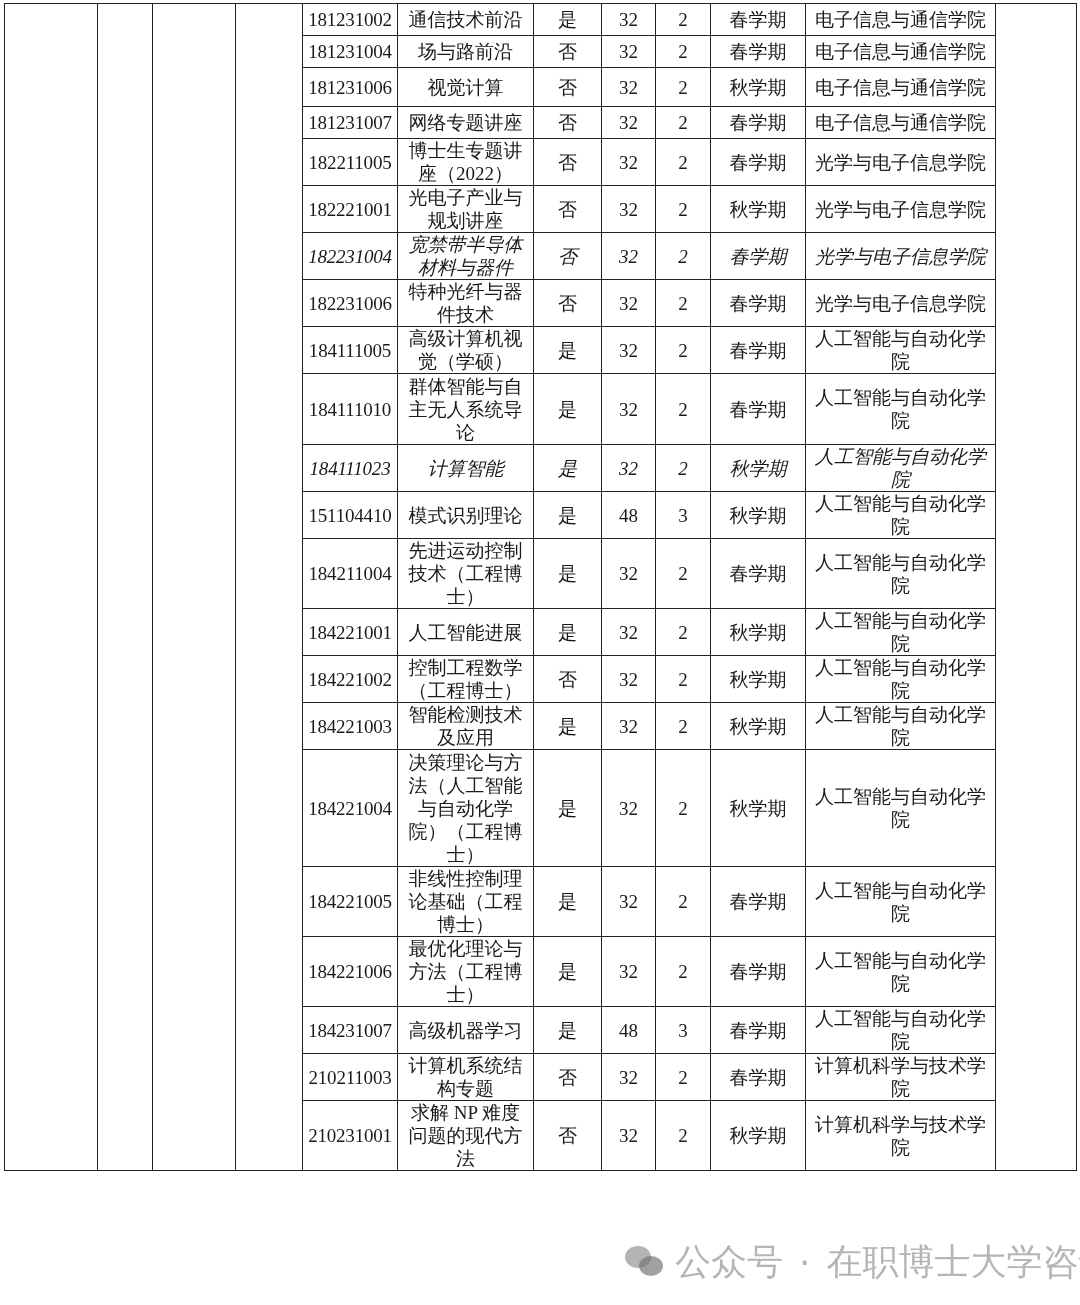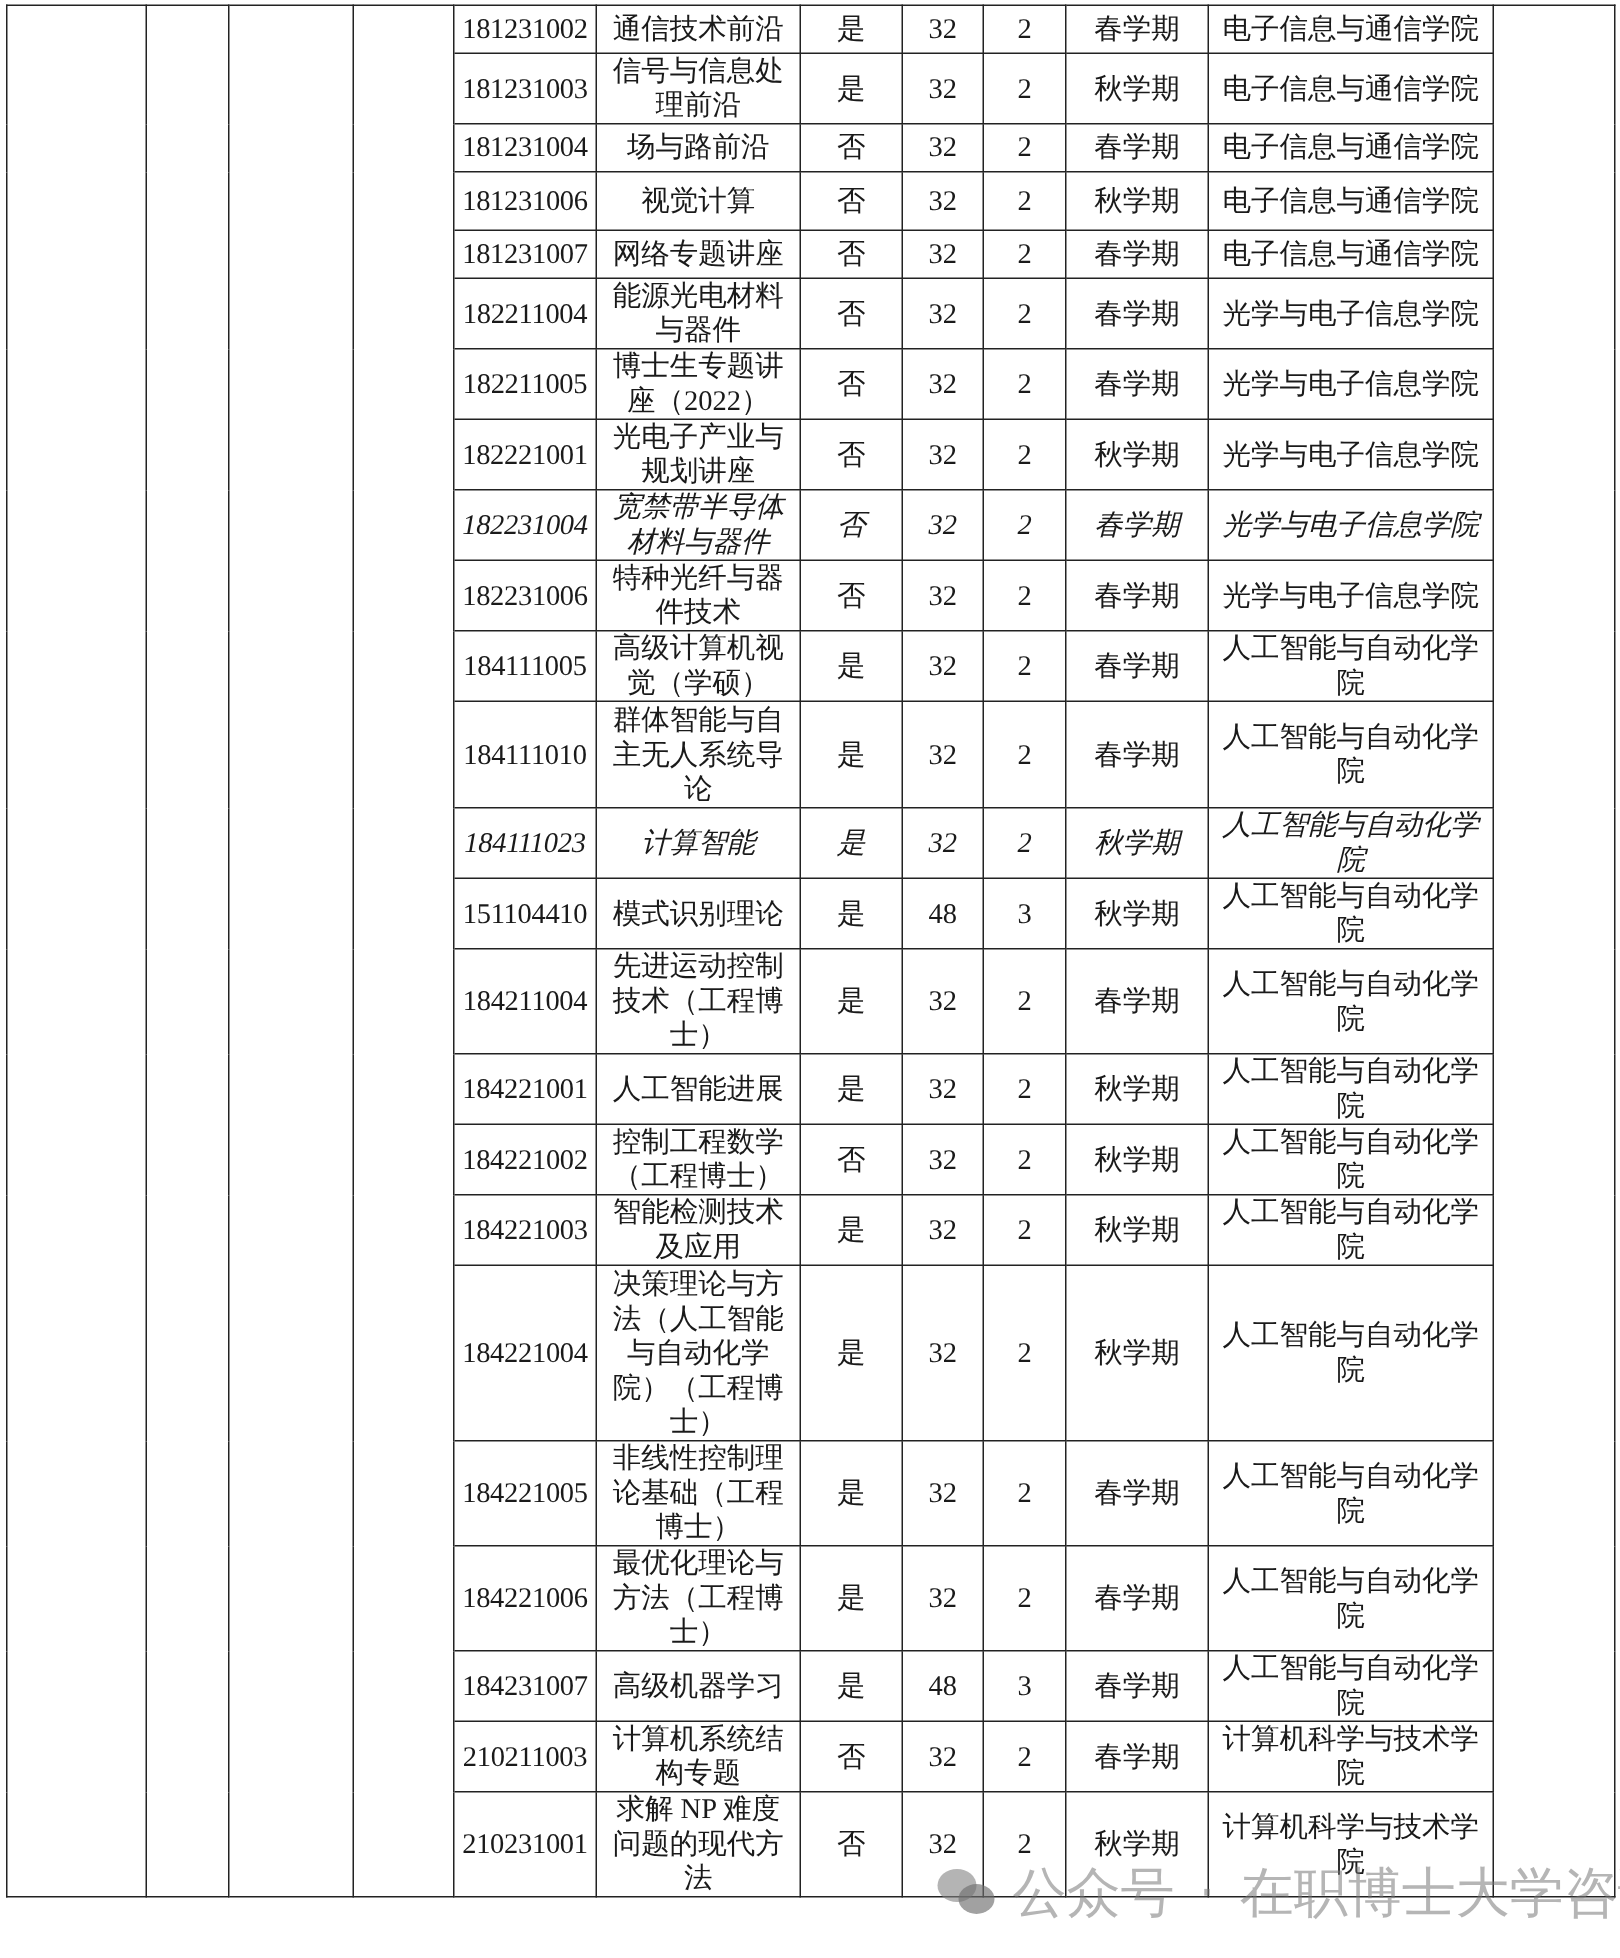--- a/index.html
+++ b/index.html
@@ -55,34 +55,20 @@
           <td class="blank"></td>
           <td class="code">181231002</td>
           <td class="name">通信技术前沿</td>
           <td>是</td>
           <td>32</td>
           <td>2</td>
           <td>春学期</td>
           <td class="dept">电子信息与通信学院</td>
           <td class="edge"></td>
         </tr>
-        <tr style="height: 47px;">
-          <td class="blank"></td>
-          <td class="blank"></td>
-          <td class="blank"></td>
-          <td class="blank"></td>
-          <td class="code">181231003</td>
-          <td class="name">信号与信息处理前沿</td>
-          <td>是</td>
-          <td>32</td>
-          <td>2</td>
-          <td>秋学期</td>
-          <td class="dept">电子信息与通信学院</td>
-          <td class="edge"></td>
-        </tr>
         <tr style="height: 32px;">
           <td class="blank"></td>
           <td class="blank"></td>
           <td class="blank"></td>
           <td class="blank"></td>
           <td class="code">181231004</td>
           <td class="name">场与路前沿</td>
           <td>否</td>
           <td>32</td>
           <td>2</td>
@@ -109,34 +95,20 @@
           <td class="blank"></td>
           <td class="blank"></td>
           <td class="blank"></td>
           <td class="code">181231007</td>
           <td class="name">网络专题讲座</td>
           <td>否</td>
           <td>32</td>
           <td>2</td>
           <td>春学期</td>
           <td class="dept">电子信息与通信学院</td>
-          <td class="edge"></td>
-        </tr>
-        <tr style="height: 47px;">
-          <td class="blank"></td>
-          <td class="blank"></td>
-          <td class="blank"></td>
-          <td class="blank"></td>
-          <td class="code">182211004</td>
-          <td class="name">能源光电材料与器件</td>
-          <td>否</td>
-          <td>32</td>
-          <td>2</td>
-          <td>春学期</td>
-          <td class="dept">光学与电子信息学院</td>
           <td class="edge"></td>
         </tr>
         <tr style="height: 47px;">
           <td class="blank"></td>
           <td class="blank"></td>
           <td class="blank"></td>
           <td class="blank"></td>
           <td class="code">182211005</td>
           <td class="name">博士生专题讲座（2022）</td>
           <td>否</td>

